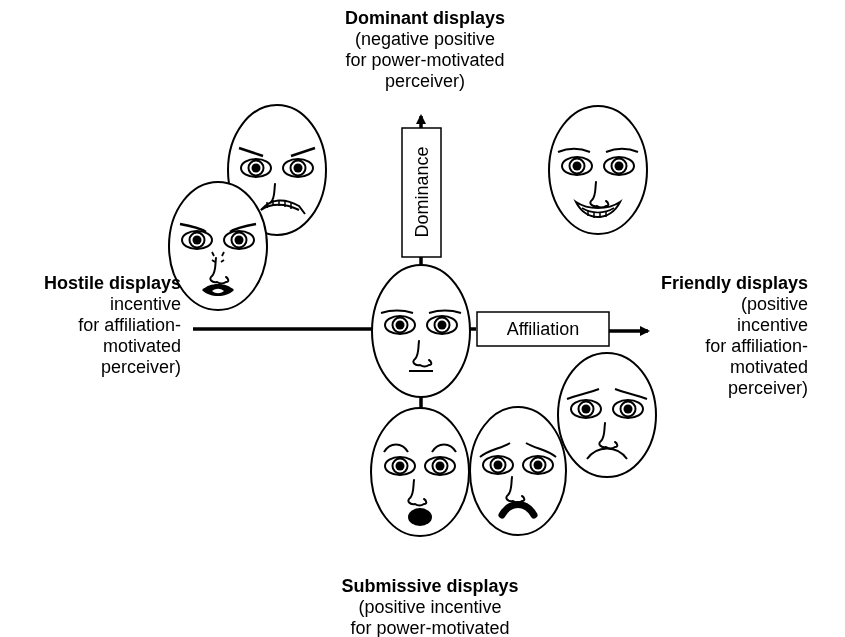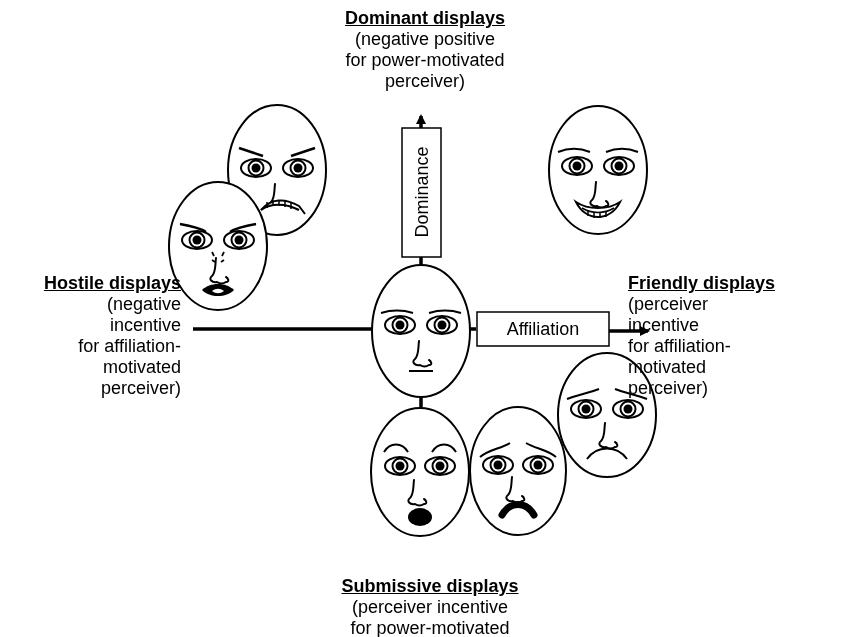--- a/index.html
+++ b/index.html
@@ -1,24 +1,24 @@
 <!DOCTYPE html>
 <html><head>
   <meta charset="utf-8">
   <style>
     html, body { margin: 0; padding: 0; background: #ffffff; }
     body { width: 845px; height: 637px; position: relative; overflow: hidden;
            font-family: "Liberation Sans", sans-serif; color: #000; }
     #canvas { position: absolute; left: 0; top: 0; }
     .label { position: absolute; font-size: 18px; line-height: 21px; }
-    .label .title { font-weight: bold; display: block; text-decoration: underline; }
+    .label .title { font-weight: bold; display: block; }
     .label span { display: block; }
     #lbl-dominant { left: 300px; top: 8px; width: 250px; text-align: center; }
     #lbl-hostile { left: 13px; top: 273px; width: 168px; text-align: right; }
-    #lbl-friendly { left: 628px; top: 273px; width: 180px; text-align: left; }
+    #lbl-friendly { left: 628px; top: 273px; width: 180px; text-align: right; }
     #lbl-submissive { left: 290px; top: 539px; width: 280px; text-align: center; margin-top: 37px; }
     .axis-text { font-family: "Liberation Sans", sans-serif; font-size: 18px; }
   </style>
 </head>
 <body>
 
 <svg id="canvas" width="845" height="637" viewBox="0 0 845 637">
   <defs>
     <marker id="arrowhead" markerWidth="10" markerHeight="10" refX="8" refY="5" orient="auto" markerUnits="userSpaceOnUse">
       <path d="M0,0 L10,5 L0,10 Z" fill="#000"></path>
@@ -129,34 +129,33 @@
 
 <div class="label" id="lbl-dominant">
   <span class="title">Dominant displays</span>
   <span>(negative positive</span>
   <span>for power-motivated</span>
   <span>perceiver)</span>
 </div>
 
 <div class="label" id="lbl-hostile">
   <span class="title">Hostile displays</span>
-  <span>(negative</span>
   <span>incentive</span>
   <span>for affiliation-</span>
   <span>motivated</span>
   <span>perceiver)</span>
 </div>
 
 <div class="label" id="lbl-friendly">
   <span class="title">Friendly displays</span>
-  <span>(perceiver</span>
+  <span>(positive</span>
   <span>incentive</span>
   <span>for affiliation-</span>
   <span>motivated</span>
   <span>perceiver)</span>
 </div>
 
 <div class="label" id="lbl-submissive">
   <span class="title">Submissive displays</span>
-  <span>(perceiver incentive</span>
+  <span>(positive incentive</span>
   <span>for power-motivated</span>
   <span>perceiver)</span>
 </div>
 
 </body></html>

